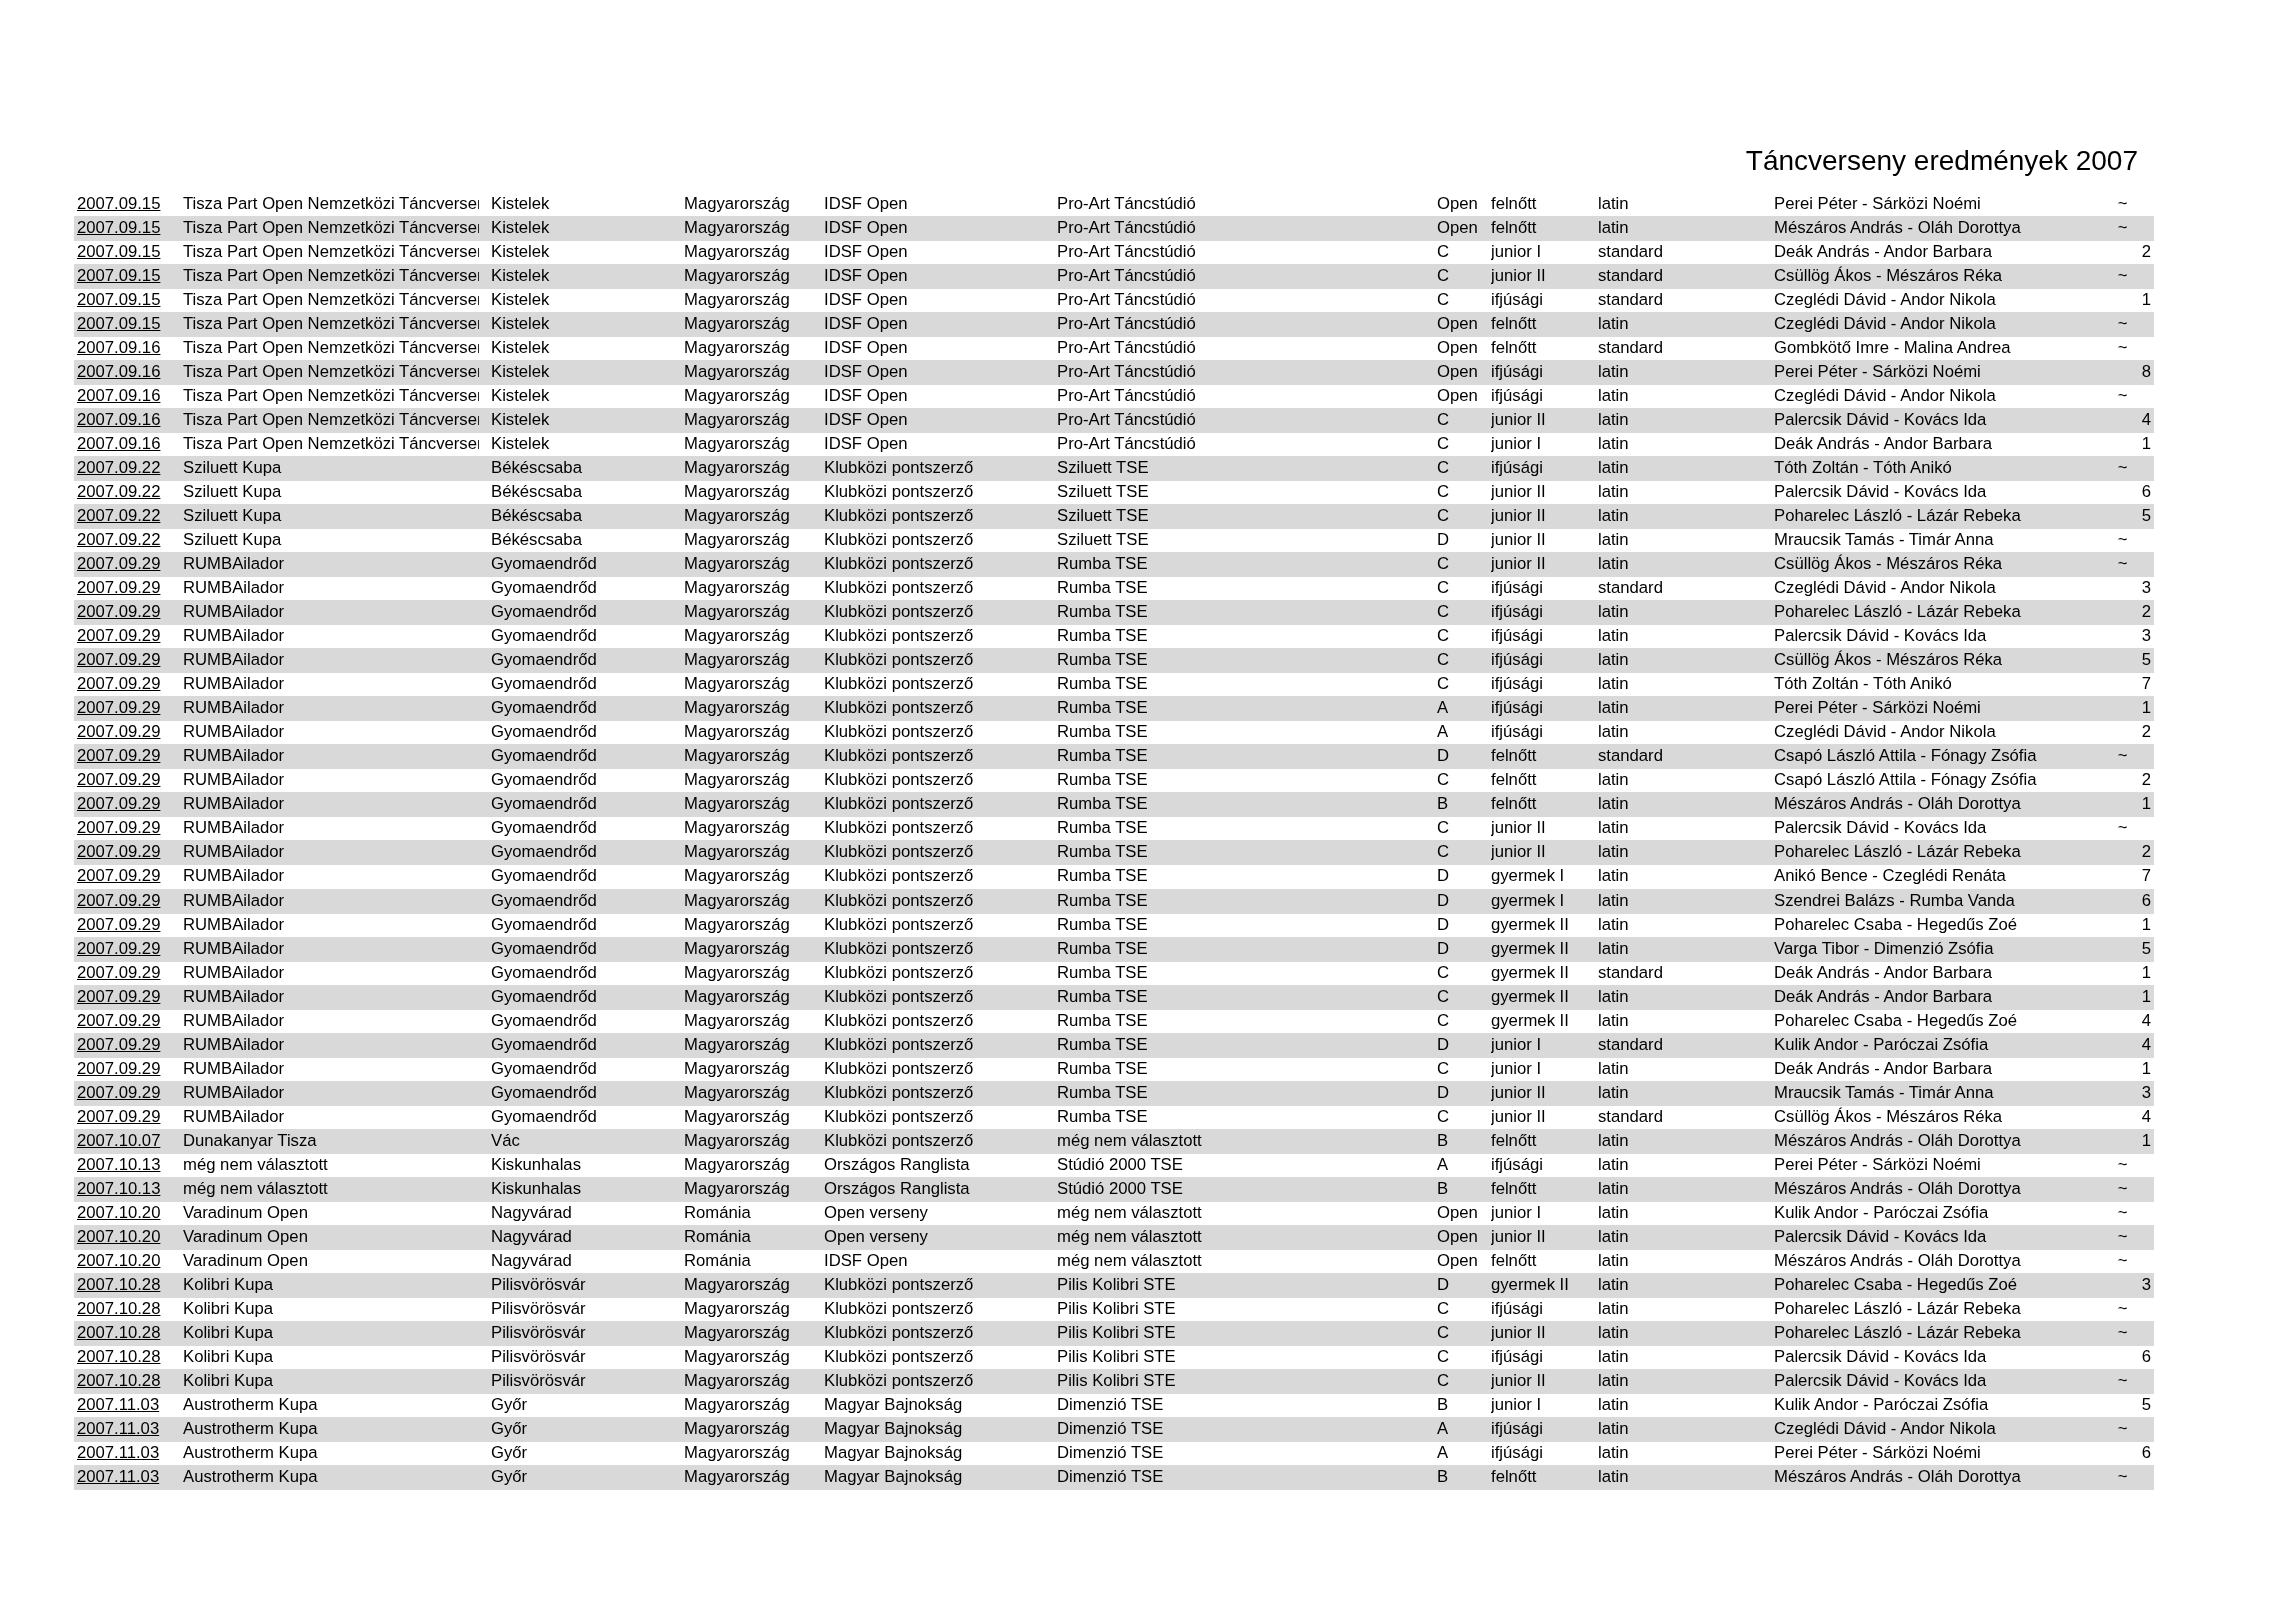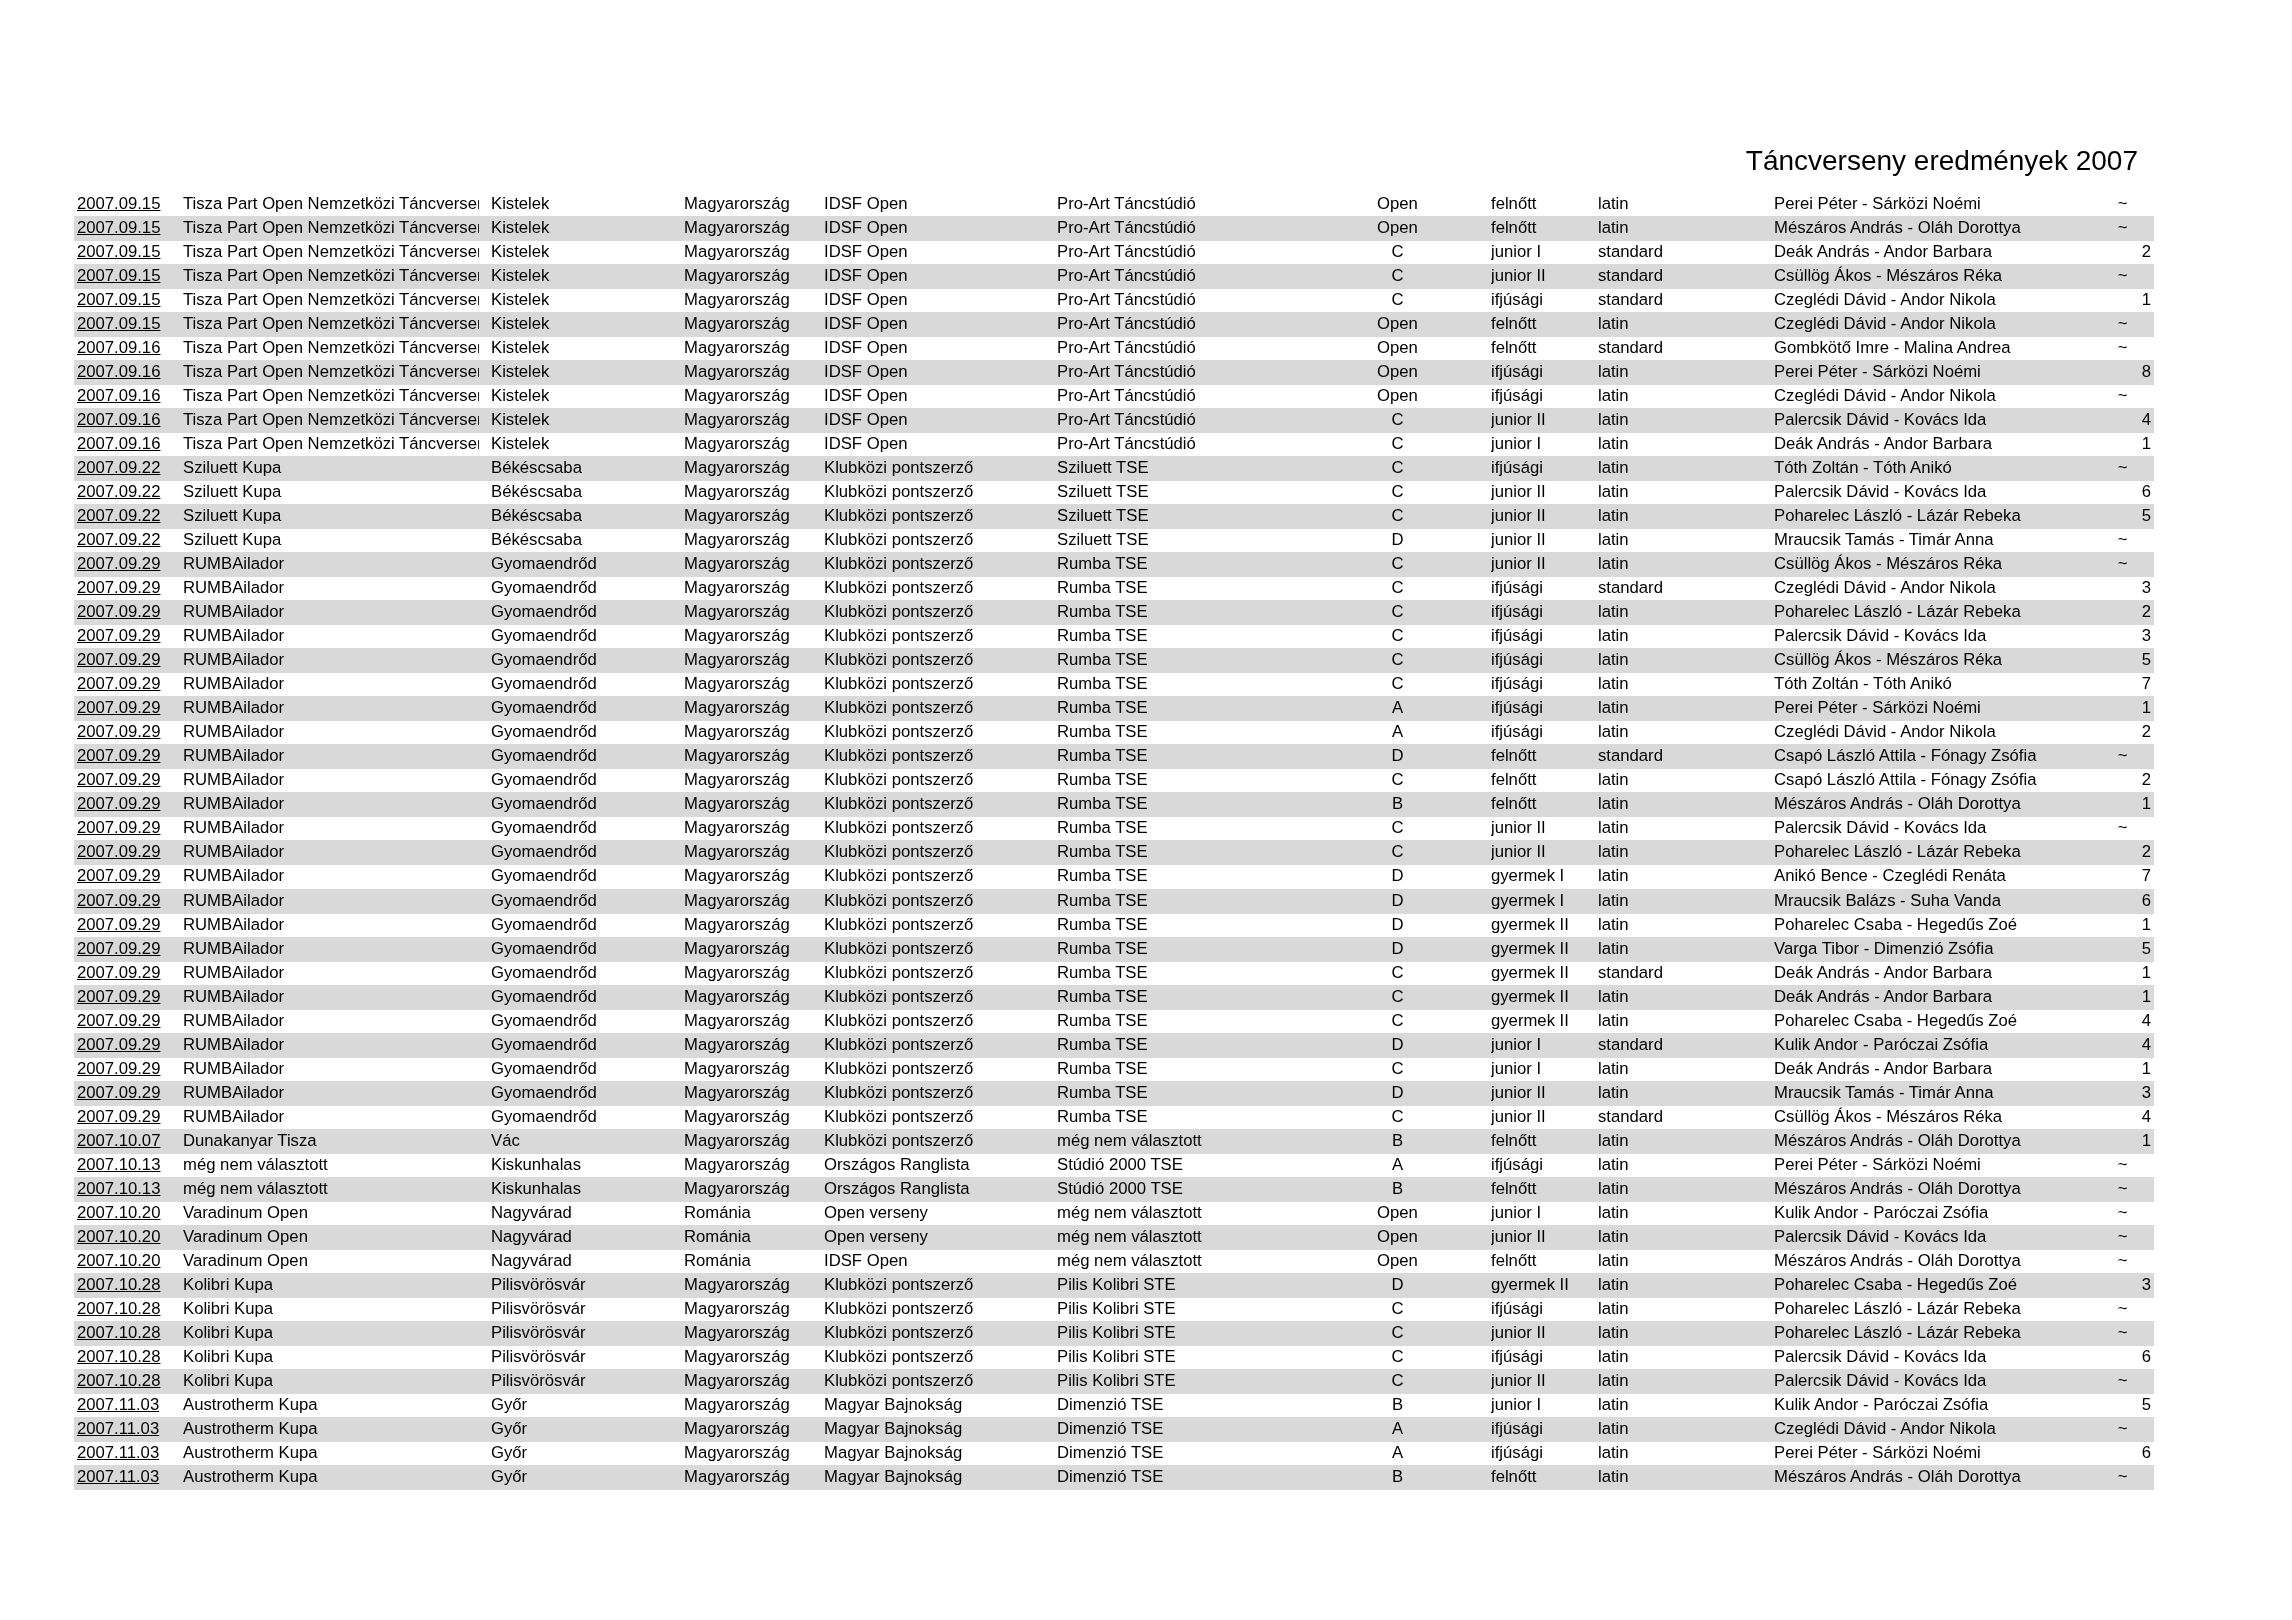--- a/index.html
+++ b/index.html
@@ -25,21 +25,21 @@
     white-space:nowrap;
   }
   .row.zebra{background:#d9d9d9;}
   .c{position:absolute;top:0;height:24.5px;overflow:hidden;}
   .c.date   {left:2.9px;   width:98px;text-decoration:underline;}
   .c.name   {left:109px; width:296px;}
   .c.city   {left:417px; width:186px;}
   .c.country{left:610px; width:135px;}
   .c.type   {left:750px; width:225px;}
   .c.club   {left:983px;width:323px;}
-  .c.klass  {left:1298px;width:51px;text-align:center;}
+  .c.klass  {left:1363px;width:51px;}
   .c.age    {left:1417px;width:103px;}
   .c.style  {left:1524px;width:167px;}
   .c.couple {left:1700px;width:323px;}
   .c.result {left:1950px;width:127px;text-align:right;}
   .c.result.tilde{padding-right:23.5px;box-sizing:border-box;}
 </style>
 </head>
 <body>
 
 <div class="page">
@@ -425,21 +425,21 @@
       <div class="row zebra" style="top: 889px;">
         <span class="c date">2007.09.29</span>
         <span class="c name">RUMBAilador</span>
         <span class="c city">Gyomaendrőd</span>
         <span class="c country">Magyarország</span>
         <span class="c type">Klubközi pontszerző</span>
         <span class="c club">Rumba TSE</span>
         <span class="c klass">D</span>
         <span class="c age">gyermek I</span>
         <span class="c style">latin</span>
-        <span class="c couple">Mraucsik Balázs - Suha Vanda</span>
+        <span class="c couple">Szendrei Balázs - Rumba Vanda</span>
         <span class="c result">6</span>
       </div>
       <div class="row" style="top: 913px;">
         <span class="c date">2007.09.29</span>
         <span class="c name">RUMBAilador</span>
         <span class="c city">Gyomaendrőd</span>
         <span class="c country">Magyarország</span>
         <span class="c type">Klubközi pontszerző</span>
         <span class="c club">Rumba TSE</span>
         <span class="c klass">D</span>

